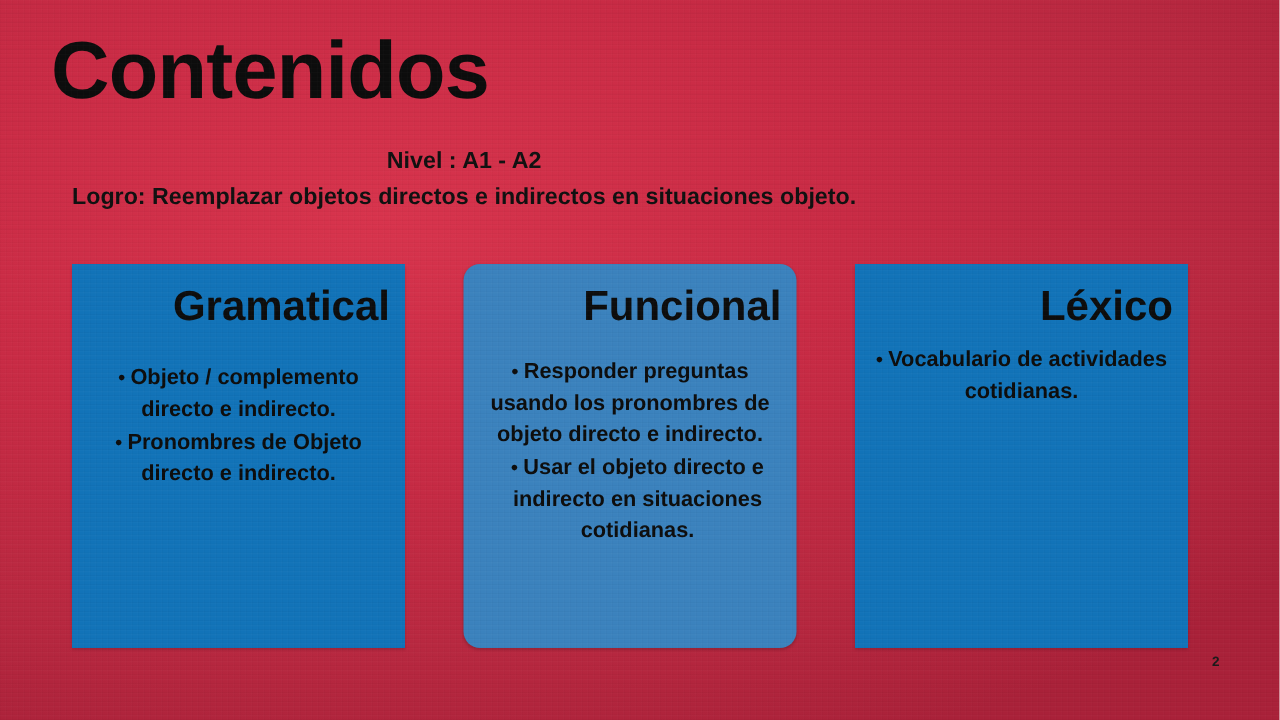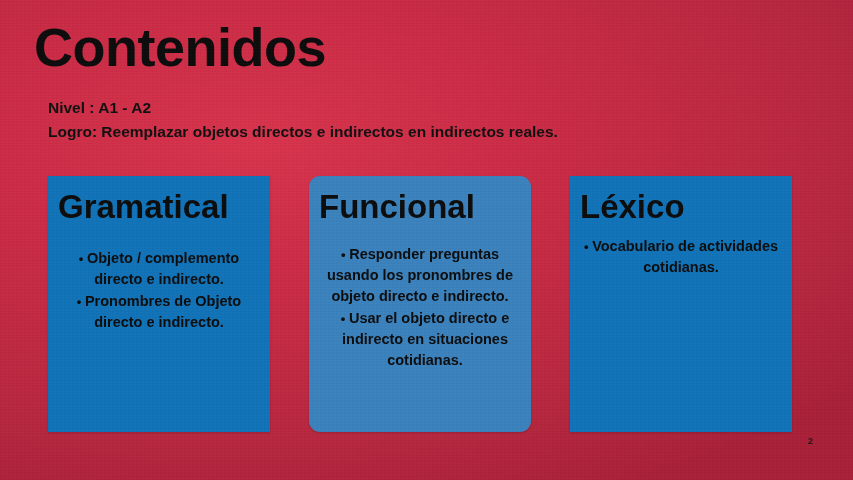--- a/index.html
+++ b/index.html
@@ -43,20 +43,21 @@
     line-height: 1.1;
   }
   .meta {
     position: absolute;
     left: 48px;
     top: 96px;
     color: #111111;
     font-size: 15.5px;
     font-weight: bold;
     line-height: 1.55;
+    text-align: center;
   }
   .meta div {
     white-space: nowrap;
   }
   .cards {
     position: absolute;
     left: 48px;
     top: 176px;
     width: 762px;
     display: flex;
@@ -68,23 +69,23 @@
     background: #1273b8;
     box-sizing: border-box;
     padding: 12px 10px 10px 10px;
     box-shadow: 0 1px 2px rgba(0,0,0,0.18);
   }
   .card.light {
     background: #3b82bd;
     border-radius: 11px;
   }
   .card-title {
-    text-align: left;
+    text-align: right;
     color: #0d0d0d;
-    font-size: 33px;
+    font-size: 28px;
     font-weight: bold;
     line-height: 1.15;
     margin-bottom: 10px;
   }
   .card-body {
     margin: 0;
     padding: 0;
     list-style: none;
   }
   .card-body li {
@@ -119,21 +120,21 @@
 </style>
 </head>
 <body>
 
 <div class="slide">
 
   <div class="slide-title">Contenidos</div>
 
   <div class="meta">
     <div>Nivel : A1 - A2</div>
-    <div>Logro: Reemplazar objetos directos e indirectos en indirectos reales.</div>
+    <div>Logro: Reemplazar objetos directos e indirectos en situaciones objeto.</div>
   </div>
 
   <div class="cards">
 
     <div class="card card1">
       <div class="card-title">Gramatical</div>
       <ul class="card-body">
         <li><span class="bullet">•&nbsp;</span><span>Objeto / complemento directo e indirecto.</span></li>
         <li><span class="bullet">•&nbsp;</span><span>Pronombres de Objeto directo e indirecto.</span></li>
       </ul>

